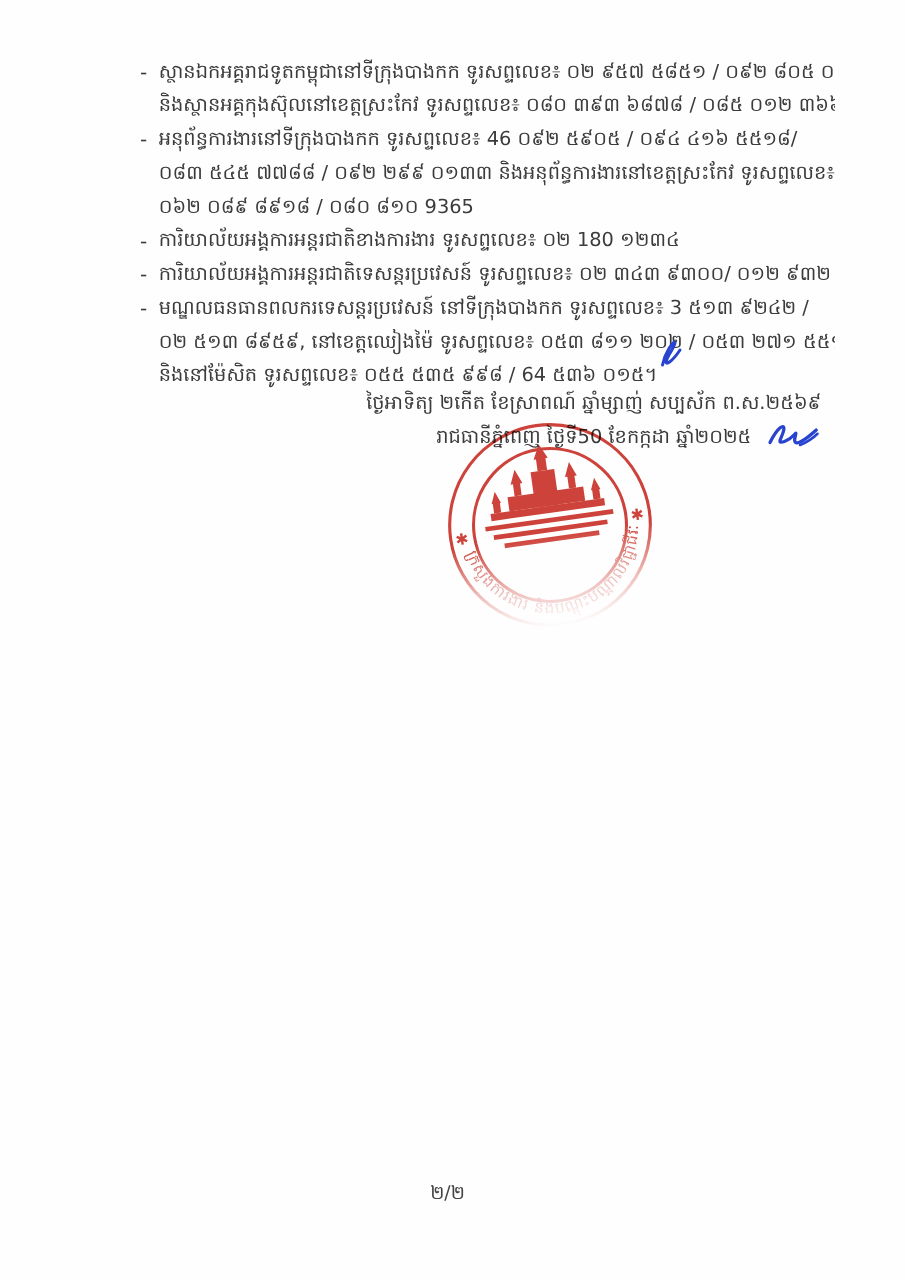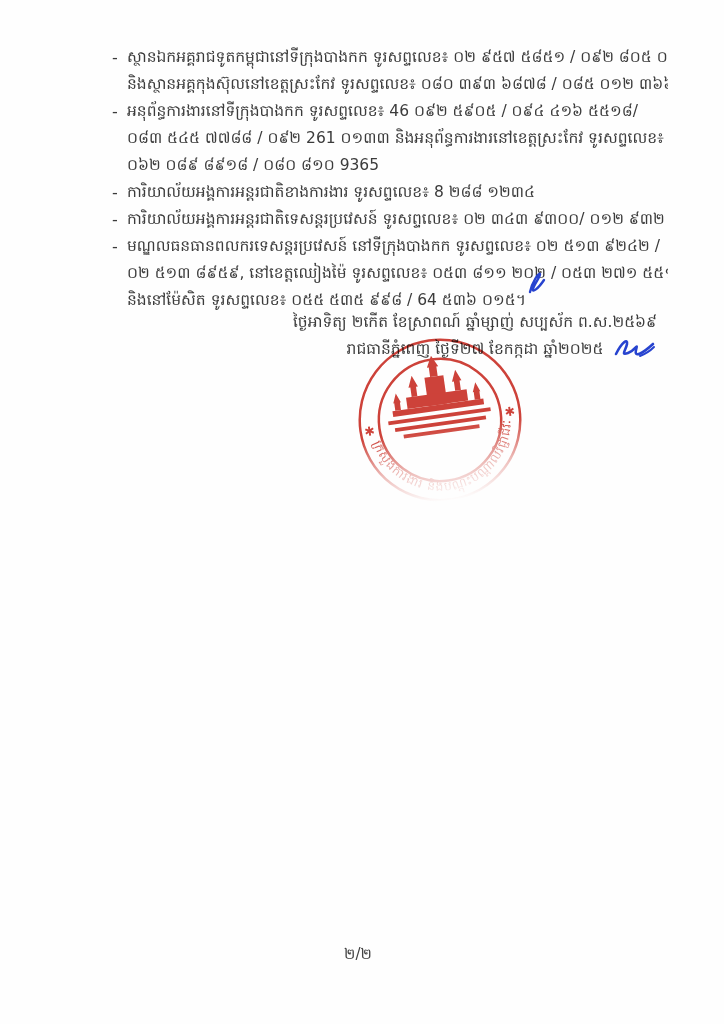--- a/index.html
+++ b/index.html
@@ -39,53 +39,53 @@
       <div class="blines">
         <div class="tline">ស្ថានឯកអគ្គរាជទូតកម្ពុជានៅទីក្រុងបាងកក ទូរសព្ទលេខ៖ ០២ ៩៥៧ ៥៨៥១ / ០៩២ ៨០៥ ០៥៦១</div>
         <div class="tline">និងស្ថានអគ្គកុងស៊ុលនៅខេត្តស្រះកែវ ទូរសព្ទលេខ៖ ០៨០ ៣៩៣ ៦៨៧៨ / ០៨៥ ០១២ ៣៦៦៨</div>
       </div>
     </div>
 
     <div class="bullet">
       <span class="dash">-</span>
       <div class="blines">
         <div class="tline">អនុព័ន្ធការងារនៅទីក្រុងបាងកក ទូរសព្ទលេខ៖ 46 ០៩២ ៥៩០៥ / ០៩៤ ៤១៦ ៥៥១៨/</div>
-        <div class="tline">០៨៣ ៥៤៥ ៧៧៨៨ / ០៩២ 261 ០១៣៣ និងអនុព័ន្ធការងារនៅខេត្តស្រះកែវ ទូរសព្ទលេខ៖</div>
+        <div class="tline">០៨៣ ៥៤៥ ៧៧៨៨ / ០៩២ ២៩៩ ០១៣៣ និងអនុព័ន្ធការងារនៅខេត្តស្រះកែវ ទូរសព្ទលេខ៖</div>
         <div class="tline">០៦២ ០៨៩ ៨៩១៨ / ០៨០ ៨១០ 9365</div>
       </div>
     </div>
 
     <div class="bullet">
       <span class="dash">-</span>
       <div class="blines">
-        <div class="tline">ការិយាល័យអង្គការអន្តរជាតិខាងការងារ ទូរសព្ទលេខ៖ 8 ២៨៨ ១២៣៤</div>
+        <div class="tline">ការិយាល័យអង្គការអន្តរជាតិខាងការងារ ទូរសព្ទលេខ៖ ០២ 180 ១២៣៤</div>
       </div>
     </div>
 
     <div class="bullet">
       <span class="dash">-</span>
       <div class="blines">
         <div class="tline">ការិយាល័យអង្គការអន្តរជាតិទេសន្តរប្រវេសន៍ ទូរសព្ទលេខ៖ ០២ ៣៤៣ ៩៣០០/ ០១២ ៩៣២ ៩០០</div>
       </div>
     </div>
 
     <div class="bullet">
       <span class="dash">-</span>
       <div class="blines">
-        <div class="tline">មណ្ឌលធនធានពលករទេសន្តរប្រវេសន៍ នៅទីក្រុងបាងកក ទូរសព្ទលេខ៖ ០២ ៥១៣ ៩២៤២ /</div>
+        <div class="tline">មណ្ឌលធនធានពលករទេសន្តរប្រវេសន៍ នៅទីក្រុងបាងកក ទូរសព្ទលេខ៖ 3 ៥១៣ ៩២៤២ /</div>
         <div class="tline">០២ ៥១៣ ៨៩៥៩, នៅខេត្តឈៀងម៉ៃ ទូរសព្ទលេខ៖ ០៥៣ ៨១១ ២០២ / ០៥៣ ២៧១ ៥៥១,</div>
         <div class="tline">និងនៅម៉ែសិត ទូរសព្ទលេខ៖ ០៥៥ ៥៣៥ ៩៩៨ / 64 ៥៣៦ ០១៥។</div>
       </div>
     </div>
 
   </div>
 
   <div class="dateblock">
     <div class="tline">ថ្ងៃអាទិត្យ ២កើត ខែស្រាពណ៍ ឆ្នាំម្សាញ់ សប្បស័ក ព.ស.២៥៦៩</div>
-    <div class="tline">រាជធានីភ្នំពេញ ថ្ងៃទី២៧ ខែកក្កដា ឆ្នាំ២០២៥</div>
+    <div class="tline">រាជធានីភ្នំពេញ ថ្ងៃទី50 ខែកក្កដា ឆ្នាំ២០២៥</div>
   </div>
 
   <svg class="inkmark" style="left:525px;top:268px;" width="24" height="30" viewBox="0 0 24 30">
     <path d="M5 24 C7 14, 14 4, 15 6 C16 8, 9 16, 8 21 C7 25, 13 21, 19 12" fill="none" stroke="#2743cf" stroke-width="2.4" stroke-linecap="round"></path>
   </svg>
 
   <svg class="inkmark" style="left:612px;top:334px;" width="44" height="30" viewBox="0 0 44 30">
     <path d="M4 20 C10 8, 16 4, 15 10 C14 16, 8 22, 16 19 C24 16, 26 8, 24 16 C22 24, 30 20, 41 10" fill="none" stroke="#2743cf" stroke-width="2.6" stroke-linecap="round"></path>
     <path d="M28 22 C33 20, 38 17, 42 13" fill="none" stroke="#2743cf" stroke-width="2" stroke-linecap="round"></path>
   </svg>

